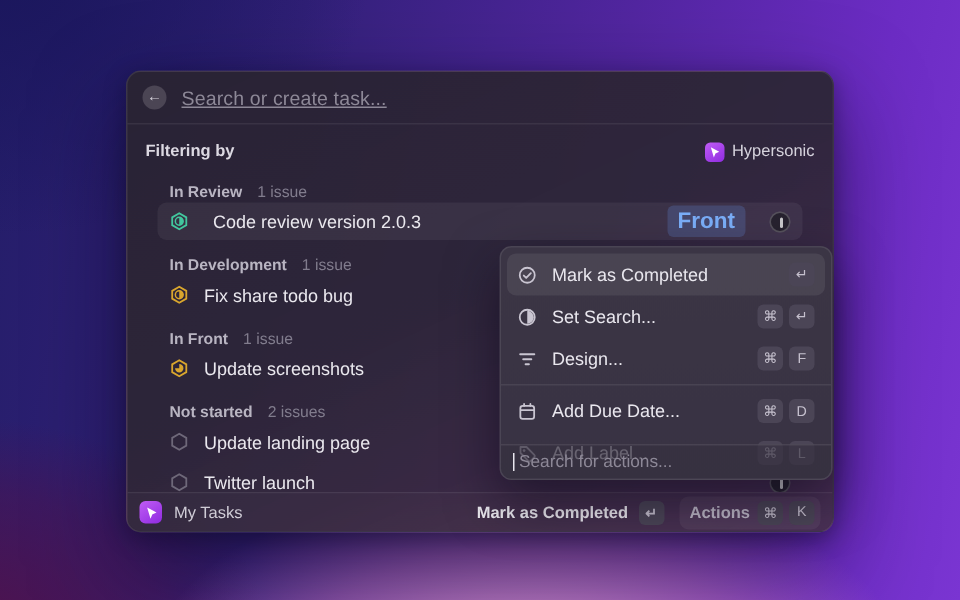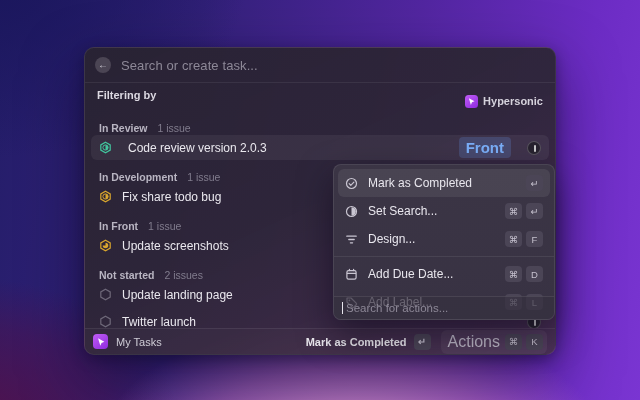--- a/index.html
+++ b/index.html
@@ -19,30 +19,30 @@
     background:linear-gradient(155deg, rgba(41,35,50,0.96) 0%, rgba(45,38,54,0.95) 48%, rgba(68,46,70,0.90) 100%);
     border:1px solid rgba(255,255,255,0.08);
     box-shadow:0 24px 60px rgba(10,5,30,0.55), 0 4px 14px rgba(10,5,30,0.35);
     display:flex; flex-direction:column;
   }
   
   .search-bar { height:35px; flex:0 0 35px; display:flex; align-items:center; gap:10px;
     padding:0 10px; border-bottom:1px solid rgba(255,255,255,0.07); }
   .back-btn { width:16px; height:16px; border-radius:50%; background:#4b4554;
     color:#d6d3dc; font-size:10px; line-height:15px; text-align:center; cursor:default; }
-  .search-placeholder { color:#8d8897; font-size:13px; letter-spacing:0.1px; }
-  
-  .filter-bar { flex:0 0 30px; display:flex; padding:6px 12px 0 12px; }
+  .search-placeholder { color:#8d8897; font-size:13px; letter-spacing:0.1px;text-decoration:underline; }
+  
+  .filter-bar { flex:0 0 30px; display:flex; align-items:center; padding:6px 12px 0 12px; }
   .filter-label { color:#dcd9e2; font-size:11px; font-weight:700; }
   .workspace { margin-left:auto; display:flex; align-items:center; gap:5px; }
-  .workspace-name { color:#d5d2dc; font-size:11px; font-weight:700; }
+  .workspace-name { color:#d5d2dc; font-size:11px; font-weight:400; }
   .app-tile { width:13px; height:13px; border-radius:3.5px;
     background:linear-gradient(145deg,#c05cf5,#8f2be0); display:flex; align-items:center; justify-content:center; }
   
-  .list { flex:1; padding:0 6px; overflow:hidden; position:relative; }
+  .list { flex:1; padding:0 20px; overflow:hidden; position:relative; }
   .group-header { padding:9px 8px 0 8px; height:22px; font-size:10.5px; }
   .group-name { color:#b9b5c2; font-weight:700; }
   .group-count { color:#817c8d; margin-left:10px; font-weight:500; }
   .task-row { height:25px; margin-bottom:2px; display:flex; align-items:center; gap:10px;
     padding:0 8px; border-radius:6px; font-size:12px; color:#eae8ee; }
   .task-row.selected { background:rgba(255,255,255,0.06);gap:16px; }
   .task-icon { width:13px; height:13px; flex:0 0 13px; display:flex; }
   .task-spacer { flex:1; }
   .chip { font-size:15px; font-weight:600; color:#7aaef8; background:rgba(99,141,219,0.25);
     padding:2px 7px; border-radius:4px; }
@@ -74,21 +74,21 @@
     display:flex; align-items:center; padding:0 8px; gap:8px;
     background:rgba(255,255,255,0.015); border-radius:0 0 10px 10px;justify-content:flex-end; }
   .footer-left { display:flex; align-items:center; gap:8px; }
   .footer-left .app-tile { width:15px; height:15px; border-radius:4px; }
   .footer-context { color:#cfccd6; font-size:11px; }
   .footer-right { margin-left:auto; display:flex; align-items:center; gap:10px; }
   .primary-action { display:flex; align-items:center; gap:7px; color:#eae8ee;
     font-size:11px; font-weight:700; }
   .actions-cluster { display:flex; align-items:center; gap:5px;
     background:rgba(255,255,255,0.055); border-radius:6px; padding:3px 4px 3px 7px; }
-  .actions-label { color:#bcb7c5; font-size:16px; font-weight:400; }
+  .actions-label { color:#bcb7c5; font-size:11px; font-weight:700; }
   svg { display:block; }
 </style>
 </head>
 <body>
 
 <div class="window">
 
   <div class="search-bar">
     <div class="back-btn">←</div>
     <div class="search-placeholder">Search or create task...</div>

